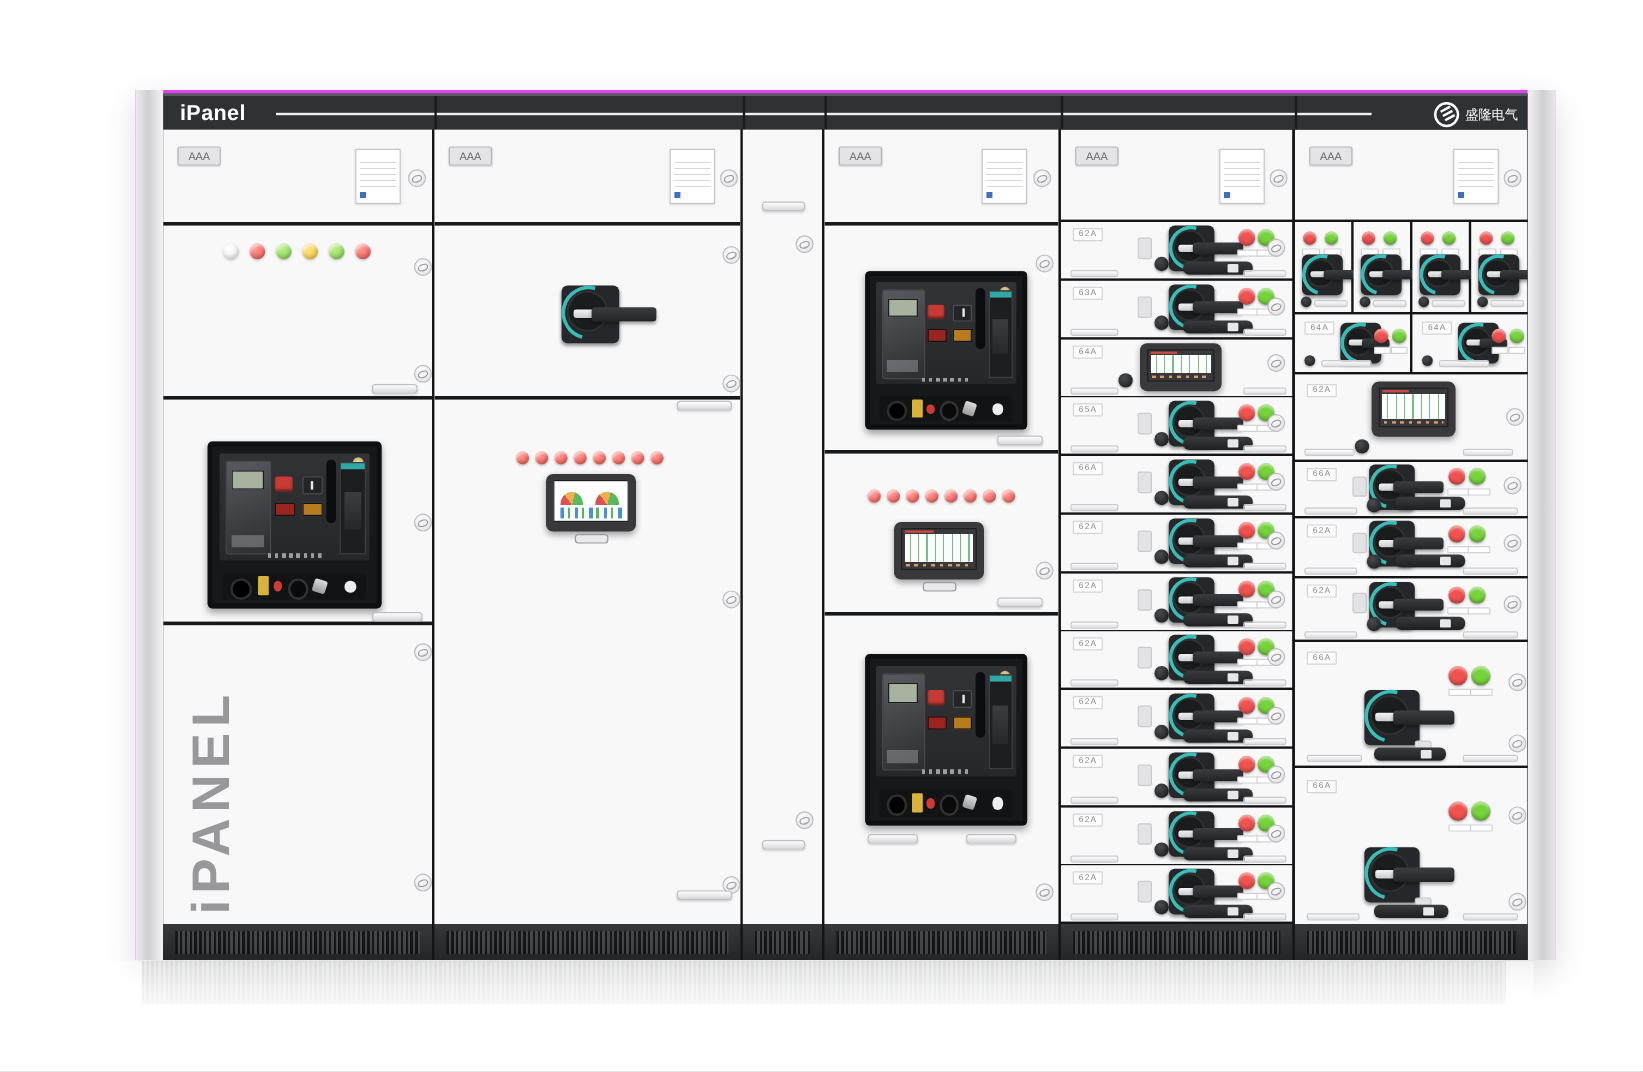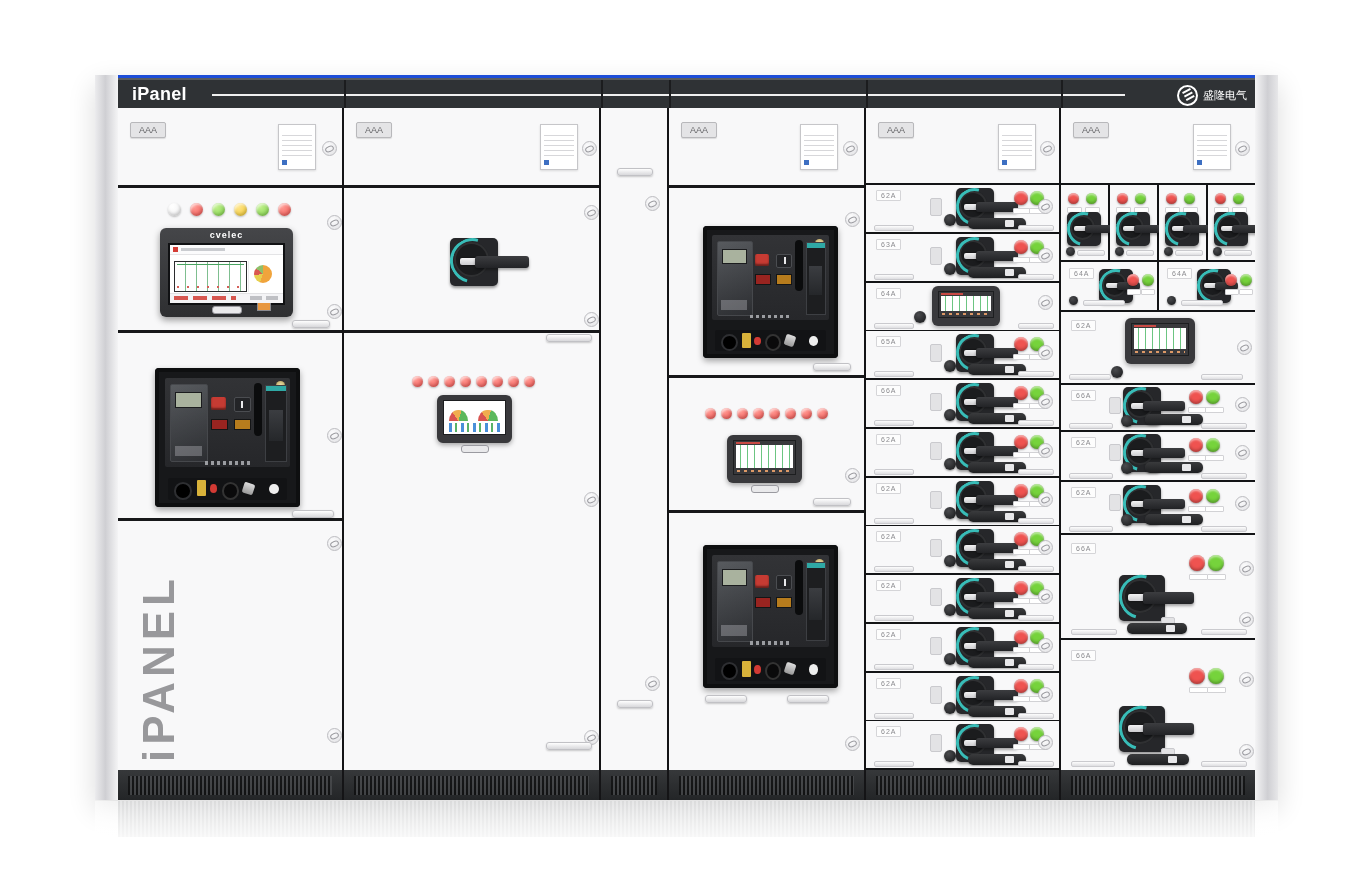--- a/index.html
+++ b/index.html
@@ -1,18 +1,18 @@
 <!DOCTYPE html>
 <html><head>
 <meta charset="utf-8">
 <style>
   html,body{margin:0;padding:0;background:#fff;}
   .stage{position:relative;width:1369px;height:893px;background:#fff;overflow:hidden;
          font-family:"Liberation Sans",sans-serif;}
-  .cab{position:absolute;left:95px;top:75px;width:1183px;height:725px;background:#1d4ed8;
+  .cab{position:absolute;left:113px;top:75px;width:1183px;height:725px;background:#d946ef;
        box-shadow:0 10px 26px rgba(0,0,0,.14);}
   .rail{position:absolute;top:0;bottom:0;width:23px;
         background:linear-gradient(90deg,#ececee,#cfcfd3 45%,#f4f4f5);}
   .rail.l{left:0}.rail.r{right:0;background:linear-gradient(90deg,#f4f4f5,#cfcfd3 55%,#e7e7e9);}
   
   .band{position:absolute;left:23px;right:23px;top:3px;height:30px;background:#2f3235;
         border-top:2px solid #595c5f;}
   .btitle{position:absolute;left:14px;top:4px;font-size:18px;font-weight:bold;color:#fff;letter-spacing:.3px;}
   .bline{position:absolute;left:94px;right:130px;top:14px;height:2px;background:#f0f0f0;}
   .bdv{position:absolute;top:0;bottom:0;width:2px;background:#1b1c1e;}
@@ -200,33 +200,20 @@
         <span class="sticker" style="left:160px;top:16px"></span>
         <span class="latch" style="left:204px;top:33px"></span>
 
         <span class="lamp lw" style="left:50px;top:95px"></span>
         <span class="lamp lr" style="left:72px;top:95px"></span>
         <span class="lamp lg" style="left:94px;top:95px"></span>
         <span class="lamp ly" style="left:116px;top:95px"></span>
         <span class="lamp lg" style="left:138px;top:95px"></span>
         <span class="lamp lr" style="left:160px;top:95px"></span>
 
-        <div class="hmi" style="left:42px;top:120px;width:133px;height:89px">
-          <span class="hb">cvelec</span>
-          <div class="scr">
-            <span class="tb"></span>
-            <span class="diag"></span>
-            <span class="side">
-              <i class="pie"></i>
-              <i class="batt"></i>
-            </span>
-            <span class="menu"></span>
-          </div>
-          <span class="tag"></span>
-        </div>
         <span class="latch" style="left:209px;top:107px"></span>
         <span class="latch" style="left:209px;top:196px"></span>
         <span class="handle" style="left:174px;top:212px;width:36px"></span>
 
         <div class="acb" style="left:37px;top:260px;width:145px;height:139px">
           <div class="aface">
             <i class="gold"></i>
             <div class="relay">
               <i class="lcd"></i>
               <i class="kbd"></i>

